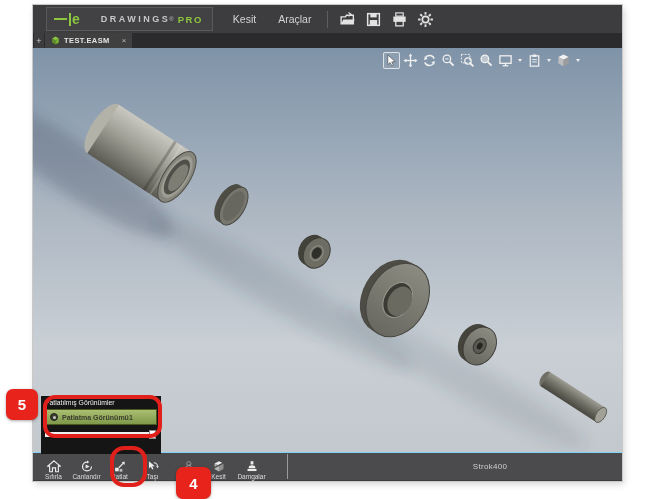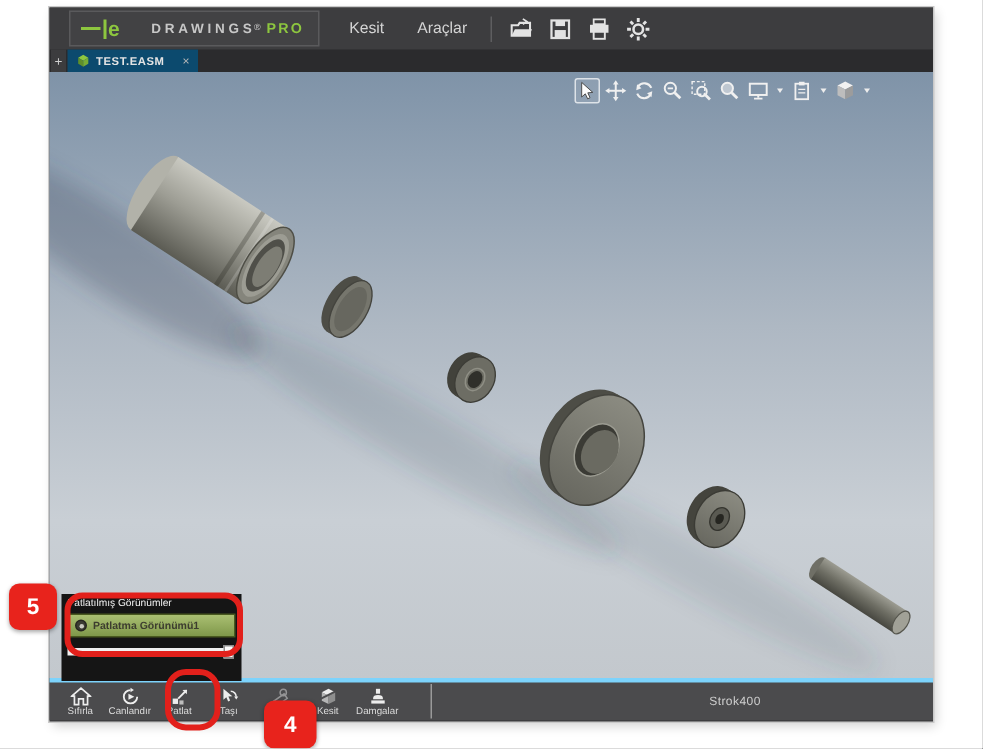--- a/index.html
+++ b/index.html
@@ -24,37 +24,37 @@
   .menu-items { display:flex; margin-left:9px; }
   .menu-item { padding:0 11px; font-size:10.5px; color:#d4d4d4; line-height:28px; cursor:default; }
   .menubar-sep { width:1px; height:17px; background:#5e5e60; margin:0 5px; }
   .menubar-icons { display:flex; gap:5px; margin-left:4px; }
   .mi-btn { width:21px; height:21px; display:flex; align-items:center; justify-content:center; }
 
   
   .tabbar { height:15px; background:#2b2b2d; display:flex; align-items:stretch; }
   .tab-add { width:10px; margin-left:1px; background:#3c3c3e; color:#cfcfcf; font-size:9px;
              display:flex; align-items:center; justify-content:center; }
-  .tab { display:flex; align-items:center; background:#0c4a6e; margin-left:1px; padding:0 6px; gap:4px; min-width:86px; }
+  .tab { display:flex; align-items:center; background:#404040; margin-left:1px; padding:0 6px; gap:4px; min-width:86px; }
   .tab-label { font-size:7.5px; color:#e4e4e4; letter-spacing:.4px; font-weight:bold; }
   .tab-close { color:#b9b9b9; font-size:8px; margin-left:8px; }
 
   
   .viewport { position:relative; height:404px; overflow:hidden;
       background:linear-gradient(180deg,#7f93a8 0%, #93a3b4 18%, #aeb8c3 42%, #c9cfd5 74%, #c3c8cd 100%); }
   .vtoolbar { position:absolute; top:4px; left:350px; display:flex; align-items:center; gap:2px; }
   .vt-btn { width:17px; height:17px; display:flex; align-items:center; justify-content:center; }
   .vt-btn.active { border:1px solid rgba(255,255,255,.7); border-radius:2px; background:rgba(255,255,255,.10); }
   .caret { width:0; height:0; border-left:2.5px solid transparent; border-right:2.5px solid transparent;
            border-top:3px solid #ededed; margin:0 2px; }
   .assembly { position:absolute; left:0; top:0; }
 
   
-  .bottombar { height:28px; background:#4b4b4d; border-top:3px solid #7dd3fc; position:relative;
-               display:flex; align-items:flex-start; padding-left:4px; }
+  .bottombar { height:28px; background:#4b4b4d; border-top:1px solid #7dd3fc; position:relative;
+               display:flex; align-items:flex-end; padding-left:4px; }
   .bt-item { width:33px; display:flex; flex-direction:column; align-items:center; justify-content:flex-start; padding-top:3px; }
   .bt-item.disabled { opacity:.45; }
   .bt-label { font-size:6.5px; color:#dcdcdc; margin-top:0px; white-space:nowrap; }
   .bt-sep { position:absolute; left:254px; top:1px; bottom:1px; width:1px; background:#9a9a9a; }
   .status-zone { position:absolute; left:255px; right:0; top:0; bottom:0; display:flex;
                  align-items:center; justify-content:center; padding-left:70px; }
   .status-text { font-size:8px; color:#cfcfcf; letter-spacing:.3px; }
 
   
   .explode-panel { position:absolute; left:41px; top:396px; width:120px; height:58px;

